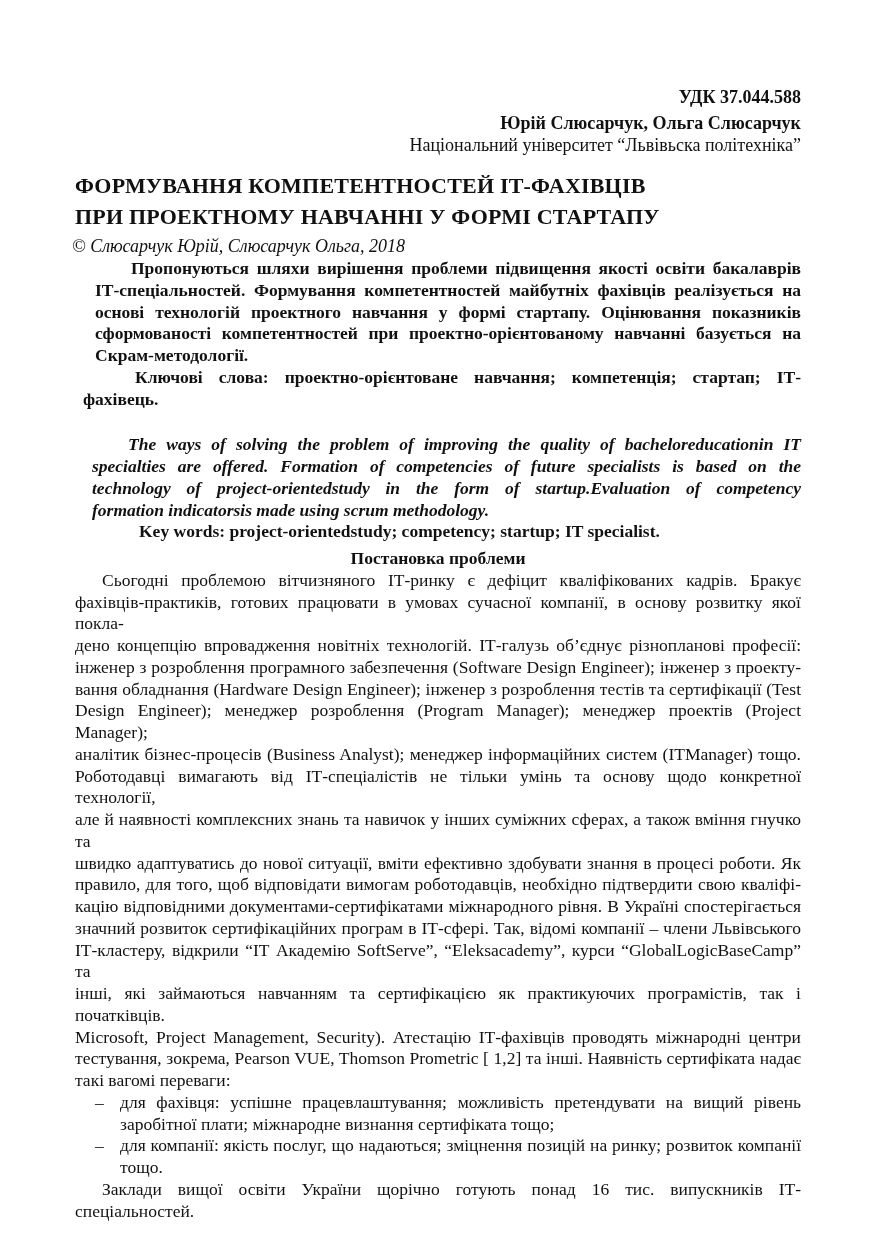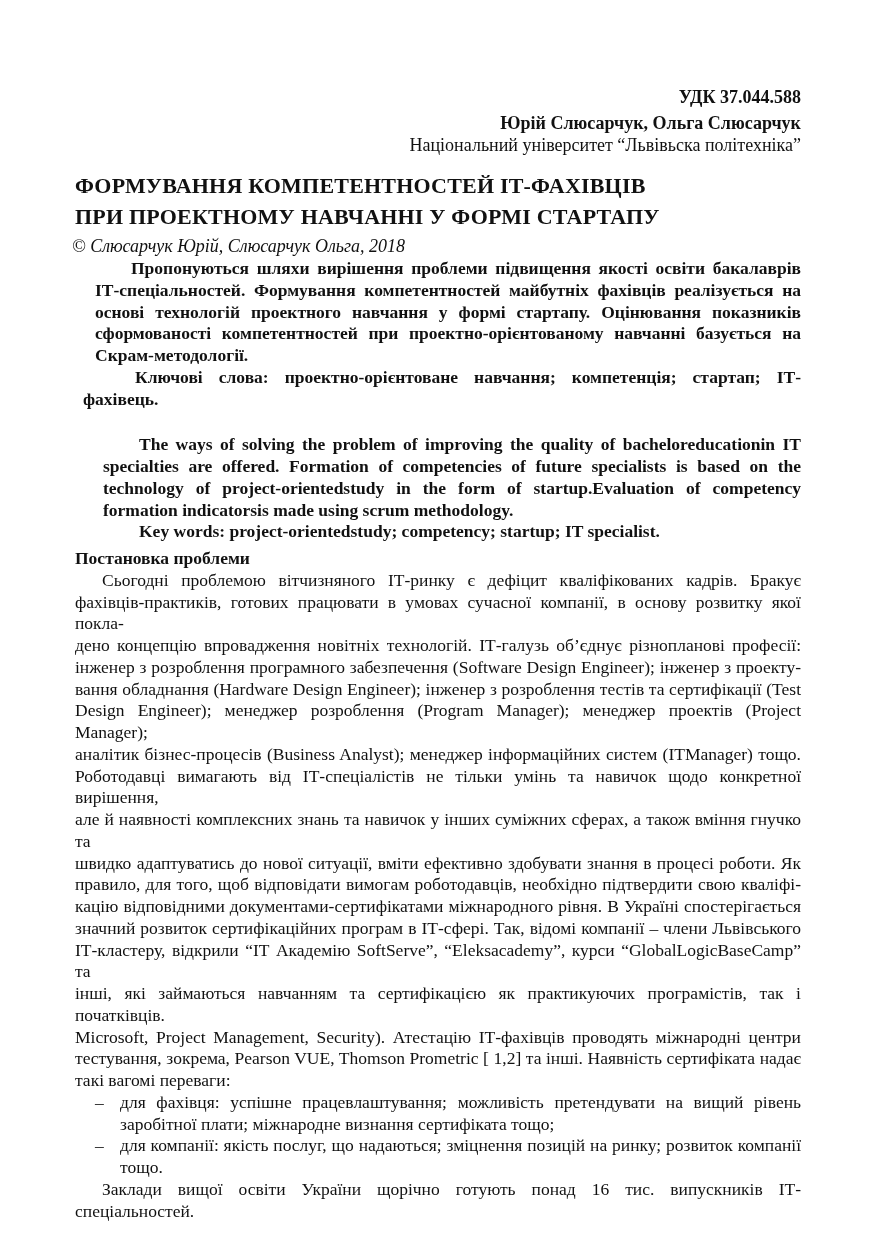--- a/index.html
+++ b/index.html
@@ -28,24 +28,24 @@
   
   .ln { text-align: justify; text-align-last: justify; }
   .ln-last { text-align-last: left; }
   .ln-indent { text-indent: 36px; }
   .body-para .ln-indent { text-indent: 27px; }
   
   .blk { font-weight: bold; }
   .blk-abstract-ua { margin-left: 20px; margin-top: 1px; }
   .blk-kw-ua { margin-left: 8px; }
   .blk-kw-ua .ln-indent { text-indent: 52px; }
-  .blk-abstract-en { margin-left: 28px; margin-top: 24px; }
+  .blk-abstract-en { margin-left: 17px; margin-top: 24px; font-style: italic; }
   .blk-kw-en { margin-left: 28px; }
   
-  .sec-heading { margin-top: 5px; font-weight: bold; }
+  .sec-heading { margin-top: 5px; text-align: center; font-weight: bold; }
   
   .dash-list { }
   .dash-item { position: relative; padding-left: 45px; }
   .dash-item .marker { position: absolute; left: 20px; top: 0; }
 </style>
 </head>
 <body>
 
 <div class="page">
 
@@ -89,21 +89,21 @@
   <div class="sec-heading">Постановка проблеми</div>
 
   <div class="body-para">
       <div class="ln ln-indent">Сьогодні проблемою вітчизняного ІТ-ринку є дефіцит кваліфікованих кадрів. Бракує</div>
       <div class="ln">фахівців-практиків, готових працювати в умовах сучасної компанії, в основу розвитку якої покла-</div>
       <div class="ln">дено концепцію впровадження новітніх технологій. ІТ-галузь об’єднує різнопланові професії:</div>
       <div class="ln">інженер з розроблення програмного забезпечення (Software Design Engineer); інженер з проекту-</div>
       <div class="ln">вання обладнання (Hardware Design Engineer); інженер з розроблення тестів та сертифікації (Test</div>
       <div class="ln">Design Engineer); менеджер розроблення (Program Manager); менеджер проектів (Project Manager);</div>
       <div class="ln">аналітик бізнес-процесів (Business Analyst); менеджер інформаційних систем (ITManager) тощо.</div>
-      <div class="ln">Роботодавці вимагають від ІТ-спеціалістів не тільки умінь та навичок щодо конкретної вирішення,</div>
+      <div class="ln">Роботодавці вимагають від ІТ-спеціалістів не тільки умінь та основу щодо конкретної технології,</div>
       <div class="ln">але й наявності комплексних знань та навичок у інших суміжних сферах, а також вміння гнучко та</div>
       <div class="ln">швидко адаптуватись до нової ситуації, вміти ефективно здобувати знання в процесі роботи. Як</div>
       <div class="ln">правило, для того, щоб відповідати вимогам роботодавців, необхідно підтвердити свою кваліфі-</div>
       <div class="ln">кацію відповідними документами-сертифікатами міжнародного рівня. В Україні спостерігається</div>
       <div class="ln">значний розвиток сертифікаційних програм в ІТ-сфері. Так, відомі компанії – члени Львівського</div>
       <div class="ln">ІТ-кластеру, відкрили “ІТ Академію SoftServe”, “Eleksacademy”, курси “GlobalLogicBaseCamp” та</div>
       <div class="ln">інші, які займаються навчанням та сертифікацією як практикуючих програмістів, так і початківців.</div>
       <div class="ln">Microsoft, Project Management, Security). Атестацію ІТ-фахівців проводять міжнародні центри</div>
       <div class="ln">тестування, зокрема, Pearson VUE, Thomson Prometric [ 1,2] та інші. Наявність сертифіката надає</div>
       <div class="ln ln-last">такі вагомі переваги:</div>

